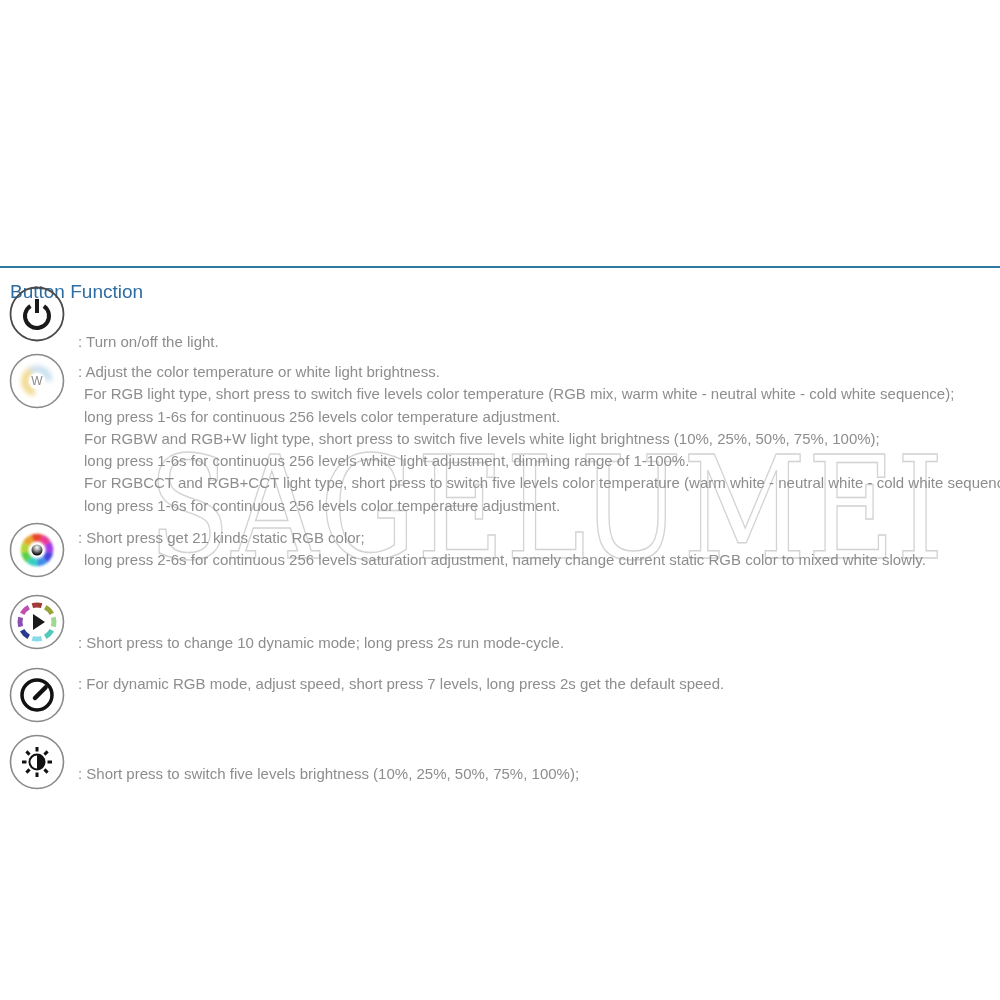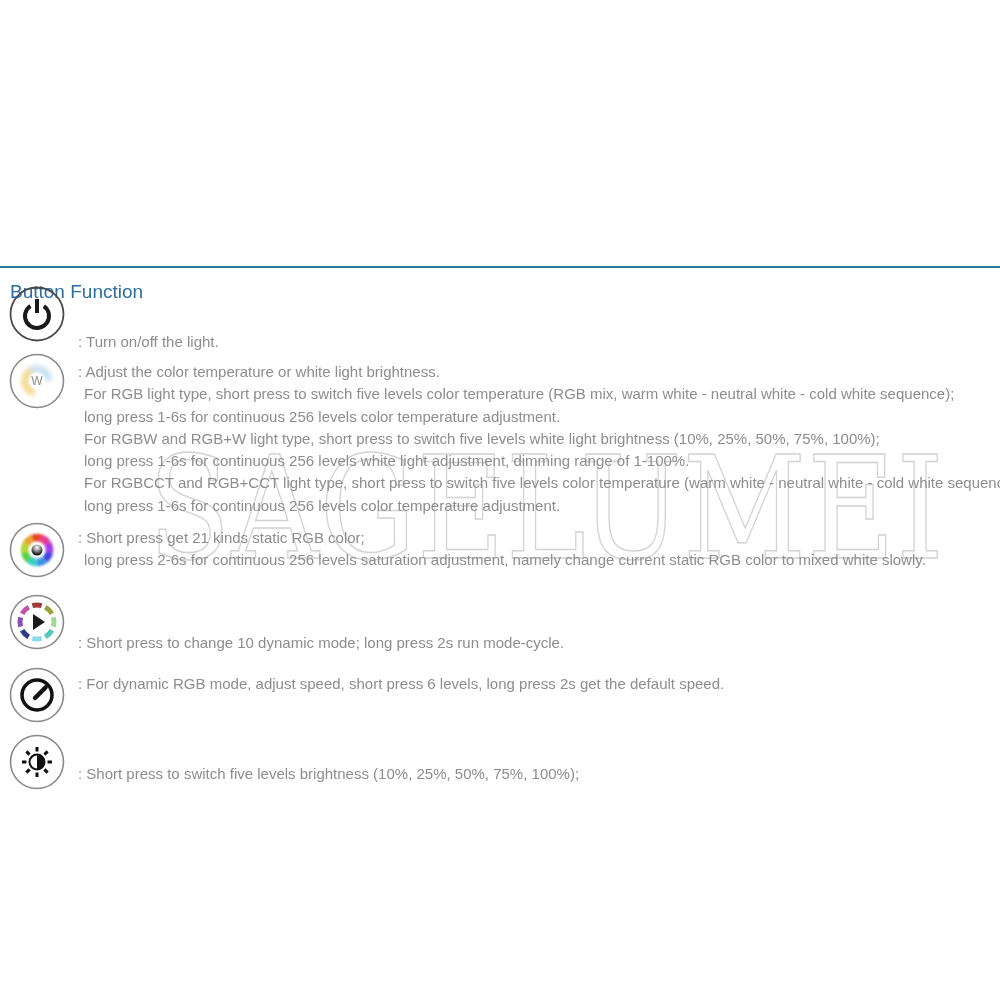--- a/index.html
+++ b/index.html
@@ -128,21 +128,21 @@
   </div>
 
   <div class="icon-wrap i5">
     <svg width="56" height="56" viewBox="0 0 56 56">
       <circle cx="28" cy="28" r="26.5" fill="none" stroke="#8a8a8a" stroke-width="1.6"></circle>
       <circle cx="28" cy="28" r="15" fill="#ffffff" stroke="#111111" stroke-width="3.5"></circle>
       <line x1="26" y1="31" x2="36.5" y2="20.5" stroke="#111111" stroke-width="4.5" stroke-linecap="round"></line>
     </svg>
   </div>
   <div class="text-wrap t5">
-    <div class="ln">: For dynamic RGB mode, adjust speed, short press 6 levels, long press 2s get the default speed.</div>
+    <div class="ln">: For dynamic RGB mode, adjust speed, short press 7 levels, long press 2s get the default speed.</div>
   </div>
 
   <div class="icon-wrap i6">
     <svg width="56" height="56" viewBox="0 0 56 56">
       <circle cx="28" cy="28" r="26.5" fill="none" stroke="#8a8a8a" stroke-width="1.6"></circle>
       <circle cx="28" cy="28" r="7.5" fill="#ffffff" stroke="#111111" stroke-width="2"></circle>
       <path d="M28 20.5 A7.5 7.5 0 0 1 28 35.5 Z" fill="#111111"></path>
       <g stroke="#111111" stroke-width="3" stroke-linecap="butt">
         <line x1="28" y1="13" x2="28" y2="17.5"></line>
         <line x1="28" y1="13" x2="28" y2="17.5" transform="rotate(45 28 28)"></line>

